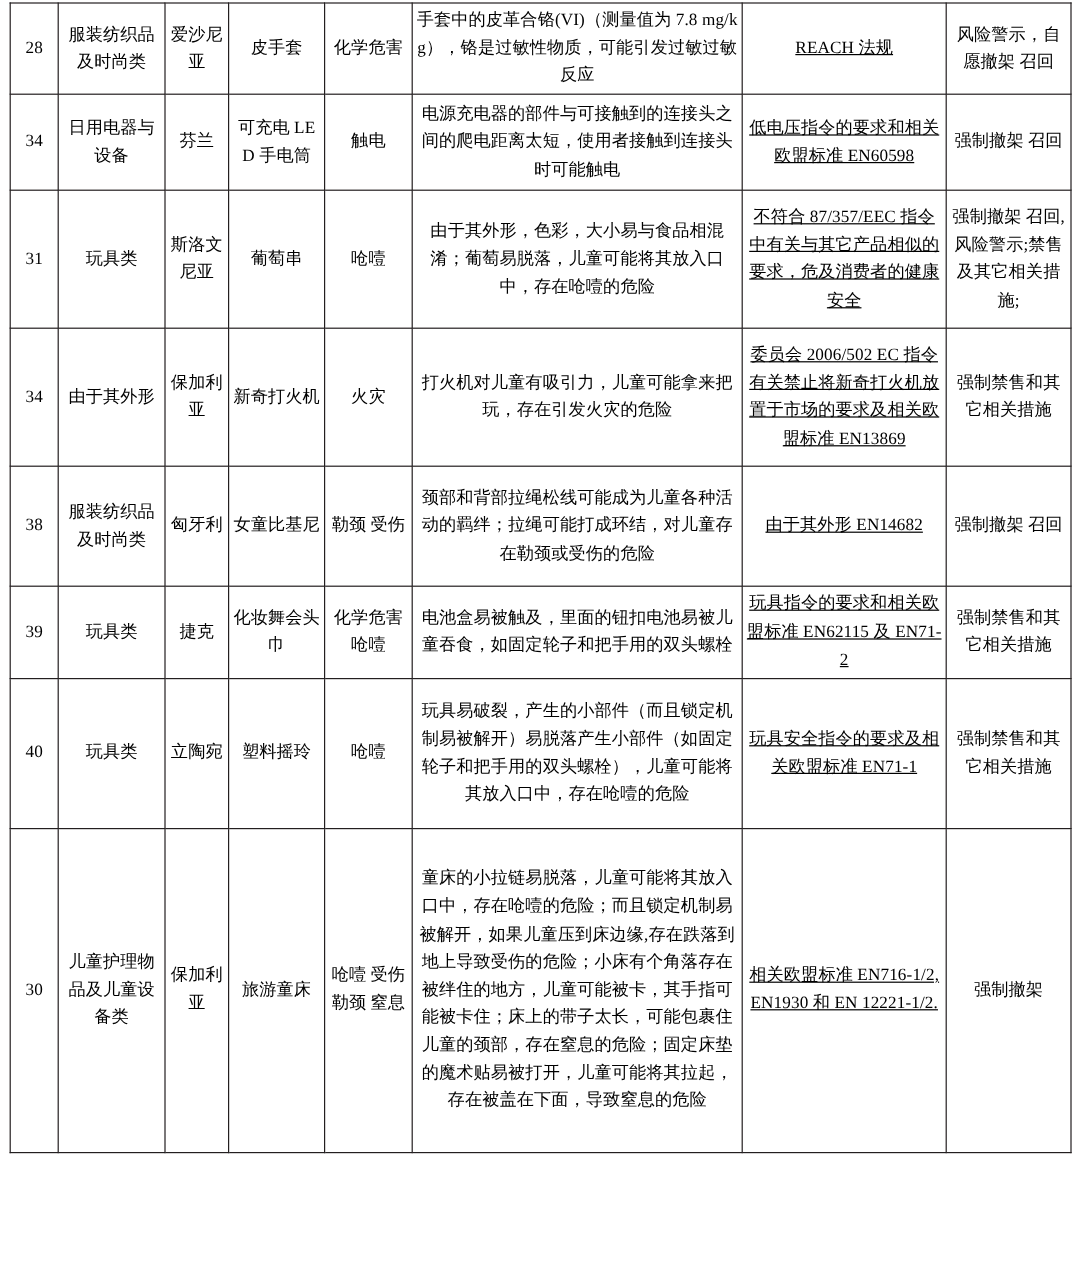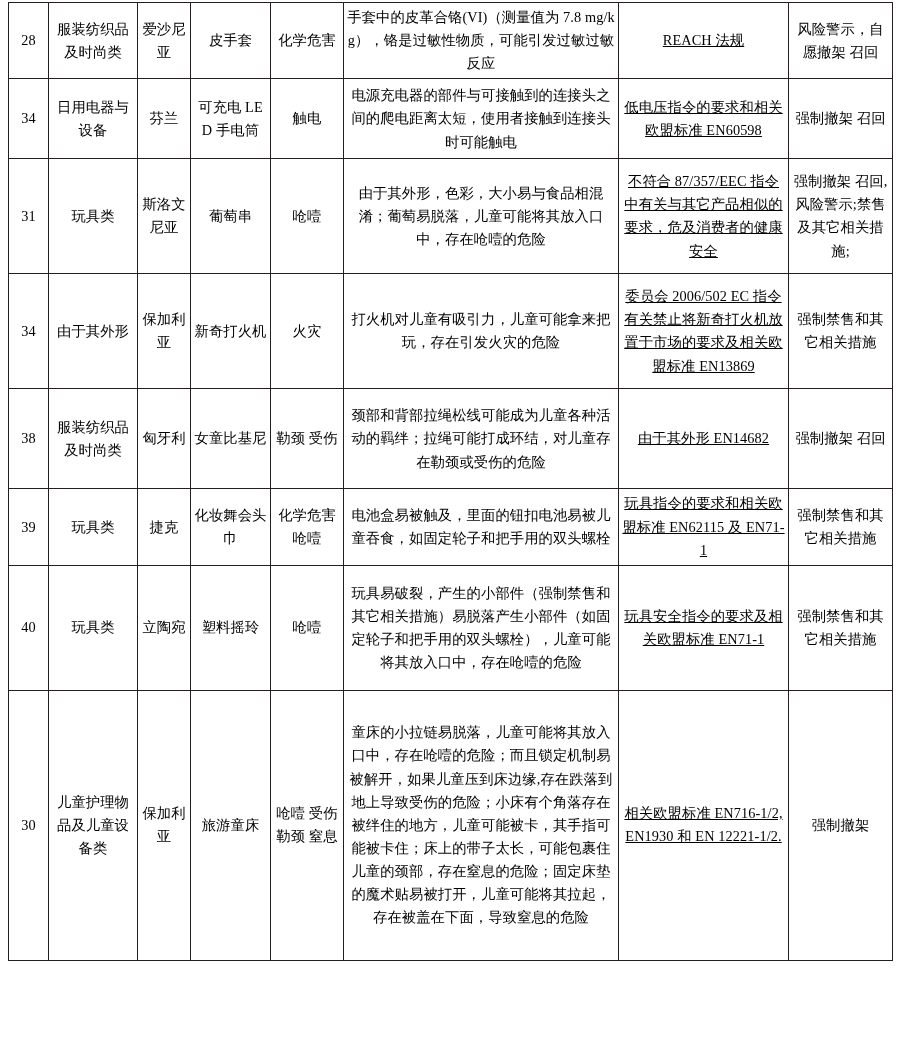--- a/index.html
+++ b/index.html
@@ -148,31 +148,31 @@
         <td class="measure-cell">强制撤架 召回</td>
       </tr>
 
       <tr style="height:70px">
         <td class="no-cell">39</td>
         <td class="cat-cell">玩具类</td>
         <td class="country-cell">捷克</td>
         <td class="product-cell">化妆舞会头巾</td>
         <td class="risk-cell">化学危害 呛噎</td>
         <td class="desc-cell">电池盒易被触及，里面的钮扣电池易被儿童吞食，如固定轮子和把手用的双头螺栓</td>
-        <td class="reg-cell">玩具指令的要求和相关欧盟标准 EN62115 及 EN71-1</td>
+        <td class="reg-cell">玩具指令的要求和相关欧盟标准 EN62115 及 EN71-2</td>
         <td class="measure-cell">强制禁售和其它相关措施</td>
       </tr>
 
       <tr style="height:125px">
         <td class="no-cell">40</td>
         <td class="cat-cell">玩具类</td>
         <td class="country-cell">立陶宛</td>
         <td class="product-cell">塑料摇玲</td>
         <td class="risk-cell">呛噎</td>
-        <td class="desc-cell">玩具易破裂，产生的小部件（强制禁售和其它相关措施）易脱落产生小部件（如固定轮子和把手用的双头螺栓），儿童可能将其放入口中，存在呛噎的危险</td>
+        <td class="desc-cell">玩具易破裂，产生的小部件（而且锁定机制易被解开）易脱落产生小部件（如固定轮子和把手用的双头螺栓），儿童可能将其放入口中，存在呛噎的危险</td>
         <td class="reg-cell">玩具安全指令的要求及相关欧盟标准 EN71-1</td>
         <td class="measure-cell">强制禁售和其它相关措施</td>
       </tr>
 
       <tr style="height:270px">
         <td class="no-cell">30</td>
         <td class="cat-cell">儿童护理物品及儿童设备类</td>
         <td class="country-cell">保加利亚</td>
         <td class="product-cell">旅游童床</td>
         <td class="risk-cell">呛噎 受伤 勒颈 窒息</td>

